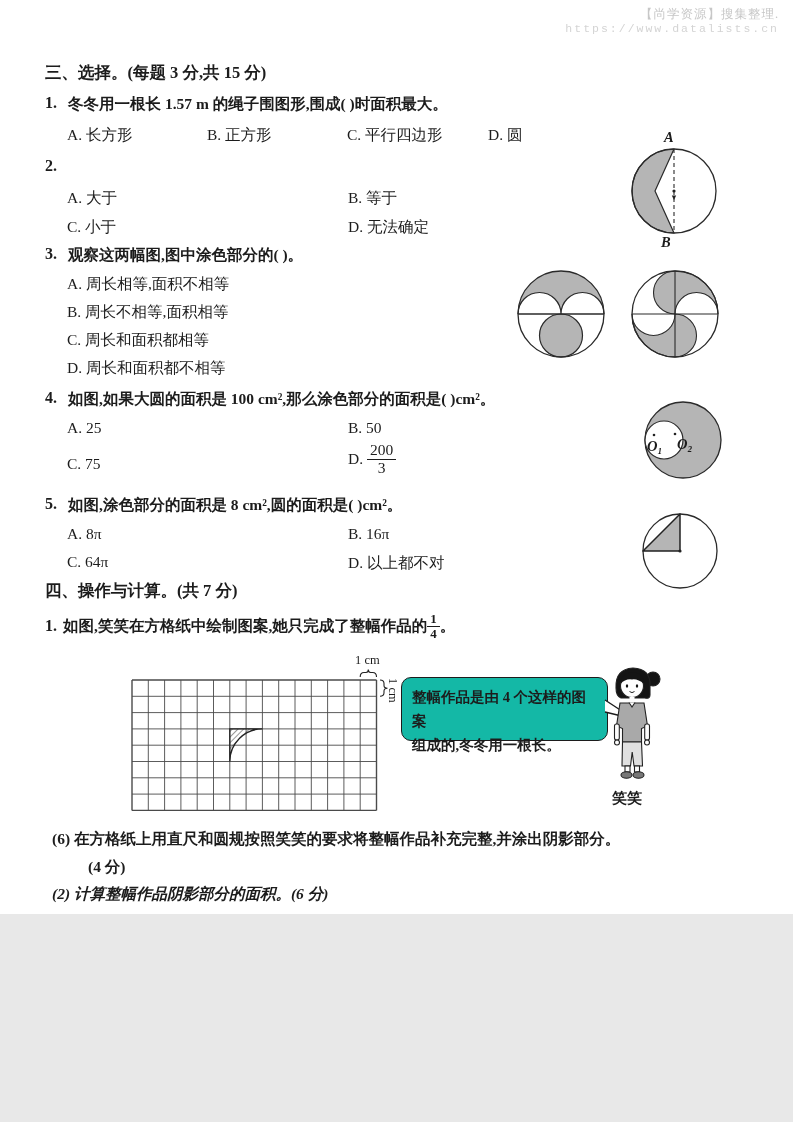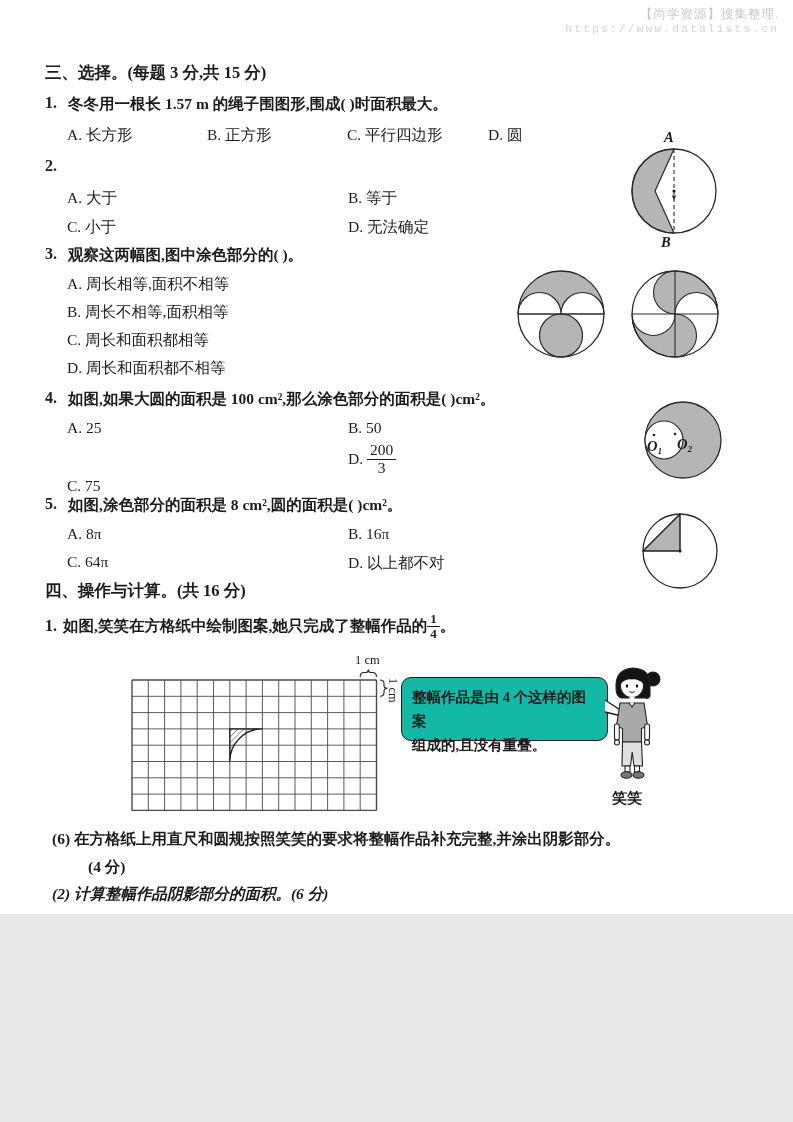--- a/index.html
+++ b/index.html
@@ -79,21 +79,21 @@
     <path d="M47,4 A21.5,21.5 0 0 0 47,47 A21.5,21.5 0 0 1 90,47 A43,43 0 0 0 47,4 Z" transform="rotate(180 47 47)" fill="#b5b5b5" stroke="#2a2a2a" stroke-width="1.1"></path>
     <circle cx="47" cy="47" r="43" fill="none" stroke="#2a2a2a" stroke-width="1.3"></circle>
     <line x1="4" y1="47" x2="90" y2="47" stroke="#2a2a2a" stroke-width="1.1"></line>
     <line x1="47" y1="4" x2="47" y2="90" stroke="#2a2a2a" stroke-width="1.1"></line>
   </svg>
 
   <span class="abs qnum" style="left:45px;top:389px;">4.</span>
   <span class="abs qtext" style="left:68px;top:389px;">如图,如果大圆的面积是 100 cm²,那么涂色部分的面积是(      )cm²。</span>
   <span class="abs opt" style="left:67px;top:419px;">A. 25</span>
   <span class="abs opt" style="left:348px;top:419px;">B. 50</span>
-  <span class="abs opt" style="left:67px;top:477px;">C. 75</span>
+  <span class="abs opt" style="left:67px;top:455px;">C. 75</span>
   <div class="abs opt fracline" style="left:348px;top:438px;height:42px;">
     <span>D.</span>&nbsp;
     <span class="frac">
         <span class="fn">200</span>
         <span class="fd">3</span>
       </span>
   </div>
 
   <svg class="abs" style="left:640px;top:400px;" width="84" height="82">
     <circle cx="43" cy="40" r="38" fill="#b5b5b5" stroke="#2a2a2a" stroke-width="1.3"></circle>
@@ -110,21 +110,21 @@
   <span class="abs opt" style="left:348px;top:525px;">B. 16π</span>
   <span class="abs opt" style="left:67px;top:553px;">C. 64π</span>
   <span class="abs opt" style="left:348px;top:553px;">D. 以上都不对</span>
 
   <svg class="abs" style="left:640px;top:509px;" width="80" height="82">
     <circle cx="40" cy="42" r="37" fill="#ffffff" stroke="#2a2a2a" stroke-width="1.3"></circle>
     <path d="M40,42 L40,5 L3,42 Z" fill="#b5b5b5" stroke="#222" stroke-width="1.5" stroke-linejoin="round"></path>
     <circle cx="40" cy="42" r="1.6" fill="#222"></circle>
   </svg>
 
-  <div class="abs sect" style="left:45px;top:580px;">四、操作与计算。(共 16 分)</div>
+  <div class="abs sect" style="left:45px;top:580px;">四、操作与计算。(共 7 分)</div>
 
   <div class="abs fracline" style="left:45px;top:606px;height:40px;">
     <span class="qnum">1.</span>
     <span class="qtext" style="margin-left:6px;">如图,笑笑在方格纸中绘制图案,她只完成了整幅作品的</span>
     <span class="frac qtext" style="font-size:13px;">
         <span class="fn">1</span>
         <span class="fd">4</span>
       </span>
     <span class="qtext">。</span>
   </div>
@@ -164,21 +164,21 @@
       </g>
     <path d="M101.8,82.9 L134.4,82.9 A32.6,32.6 0 0 0 101.8,115.5 Z" fill="url(#hatch)" stroke="#222" stroke-width="1.3"></path>
     <path d="M232.2,31 Q232.2,26.5 236,26.5 L238,26.5 Q240.3,26.5 240.3,23.5 Q240.3,26.5 242.6,26.5 L244.6,26.5 Q248.5,26.5 248.5,31" fill="none" stroke="#222" stroke-width="1.1"></path>
     <path d="M252,34 Q256,34 256,37.5 L256,39.5 Q256,42.2 259.5,42.2 Q256,42.2 256,45 L256,46.8 Q256,50.3 252,50.3" fill="none" stroke="#222" stroke-width="1.1"></path>
   </svg>
   <span class="abs cmlabel" style="left:355px;top:653px;">1 cm</span>
   <span class="abs cmlabel rot90" style="left:400px;top:678px;">1 cm</span>
 
   <div class="bubble">
     <div>整幅作品是由 4 个这样的图案</div>
-    <div>组成的,且没有重叠。</div>
+    <div>组成的,冬冬用一根长。</div>
   </div>
   <svg class="abs" style="left:604px;top:698px;" width="34" height="30">
     <path d="M1,2 L30,21 L1,14 Z" fill="#fff"></path>
     <path d="M1,2 L30,21 M1,14 L30,21" stroke="#1c1c1c" stroke-width="1.4" fill="none"></path>
   </svg>
 
   <svg class="abs" style="left:606px;top:664px;" width="58" height="122">
     <g stroke="#222" stroke-width="1.1">
       <circle cx="47" cy="15" r="7" fill="#141414"></circle>
       <path d="M10,24 Q9,5 27,4 Q45,5 44,22 L44,31 Q44,35 39,34 L15,34 Q10,32 10,24 Z" fill="#141414"></path>

